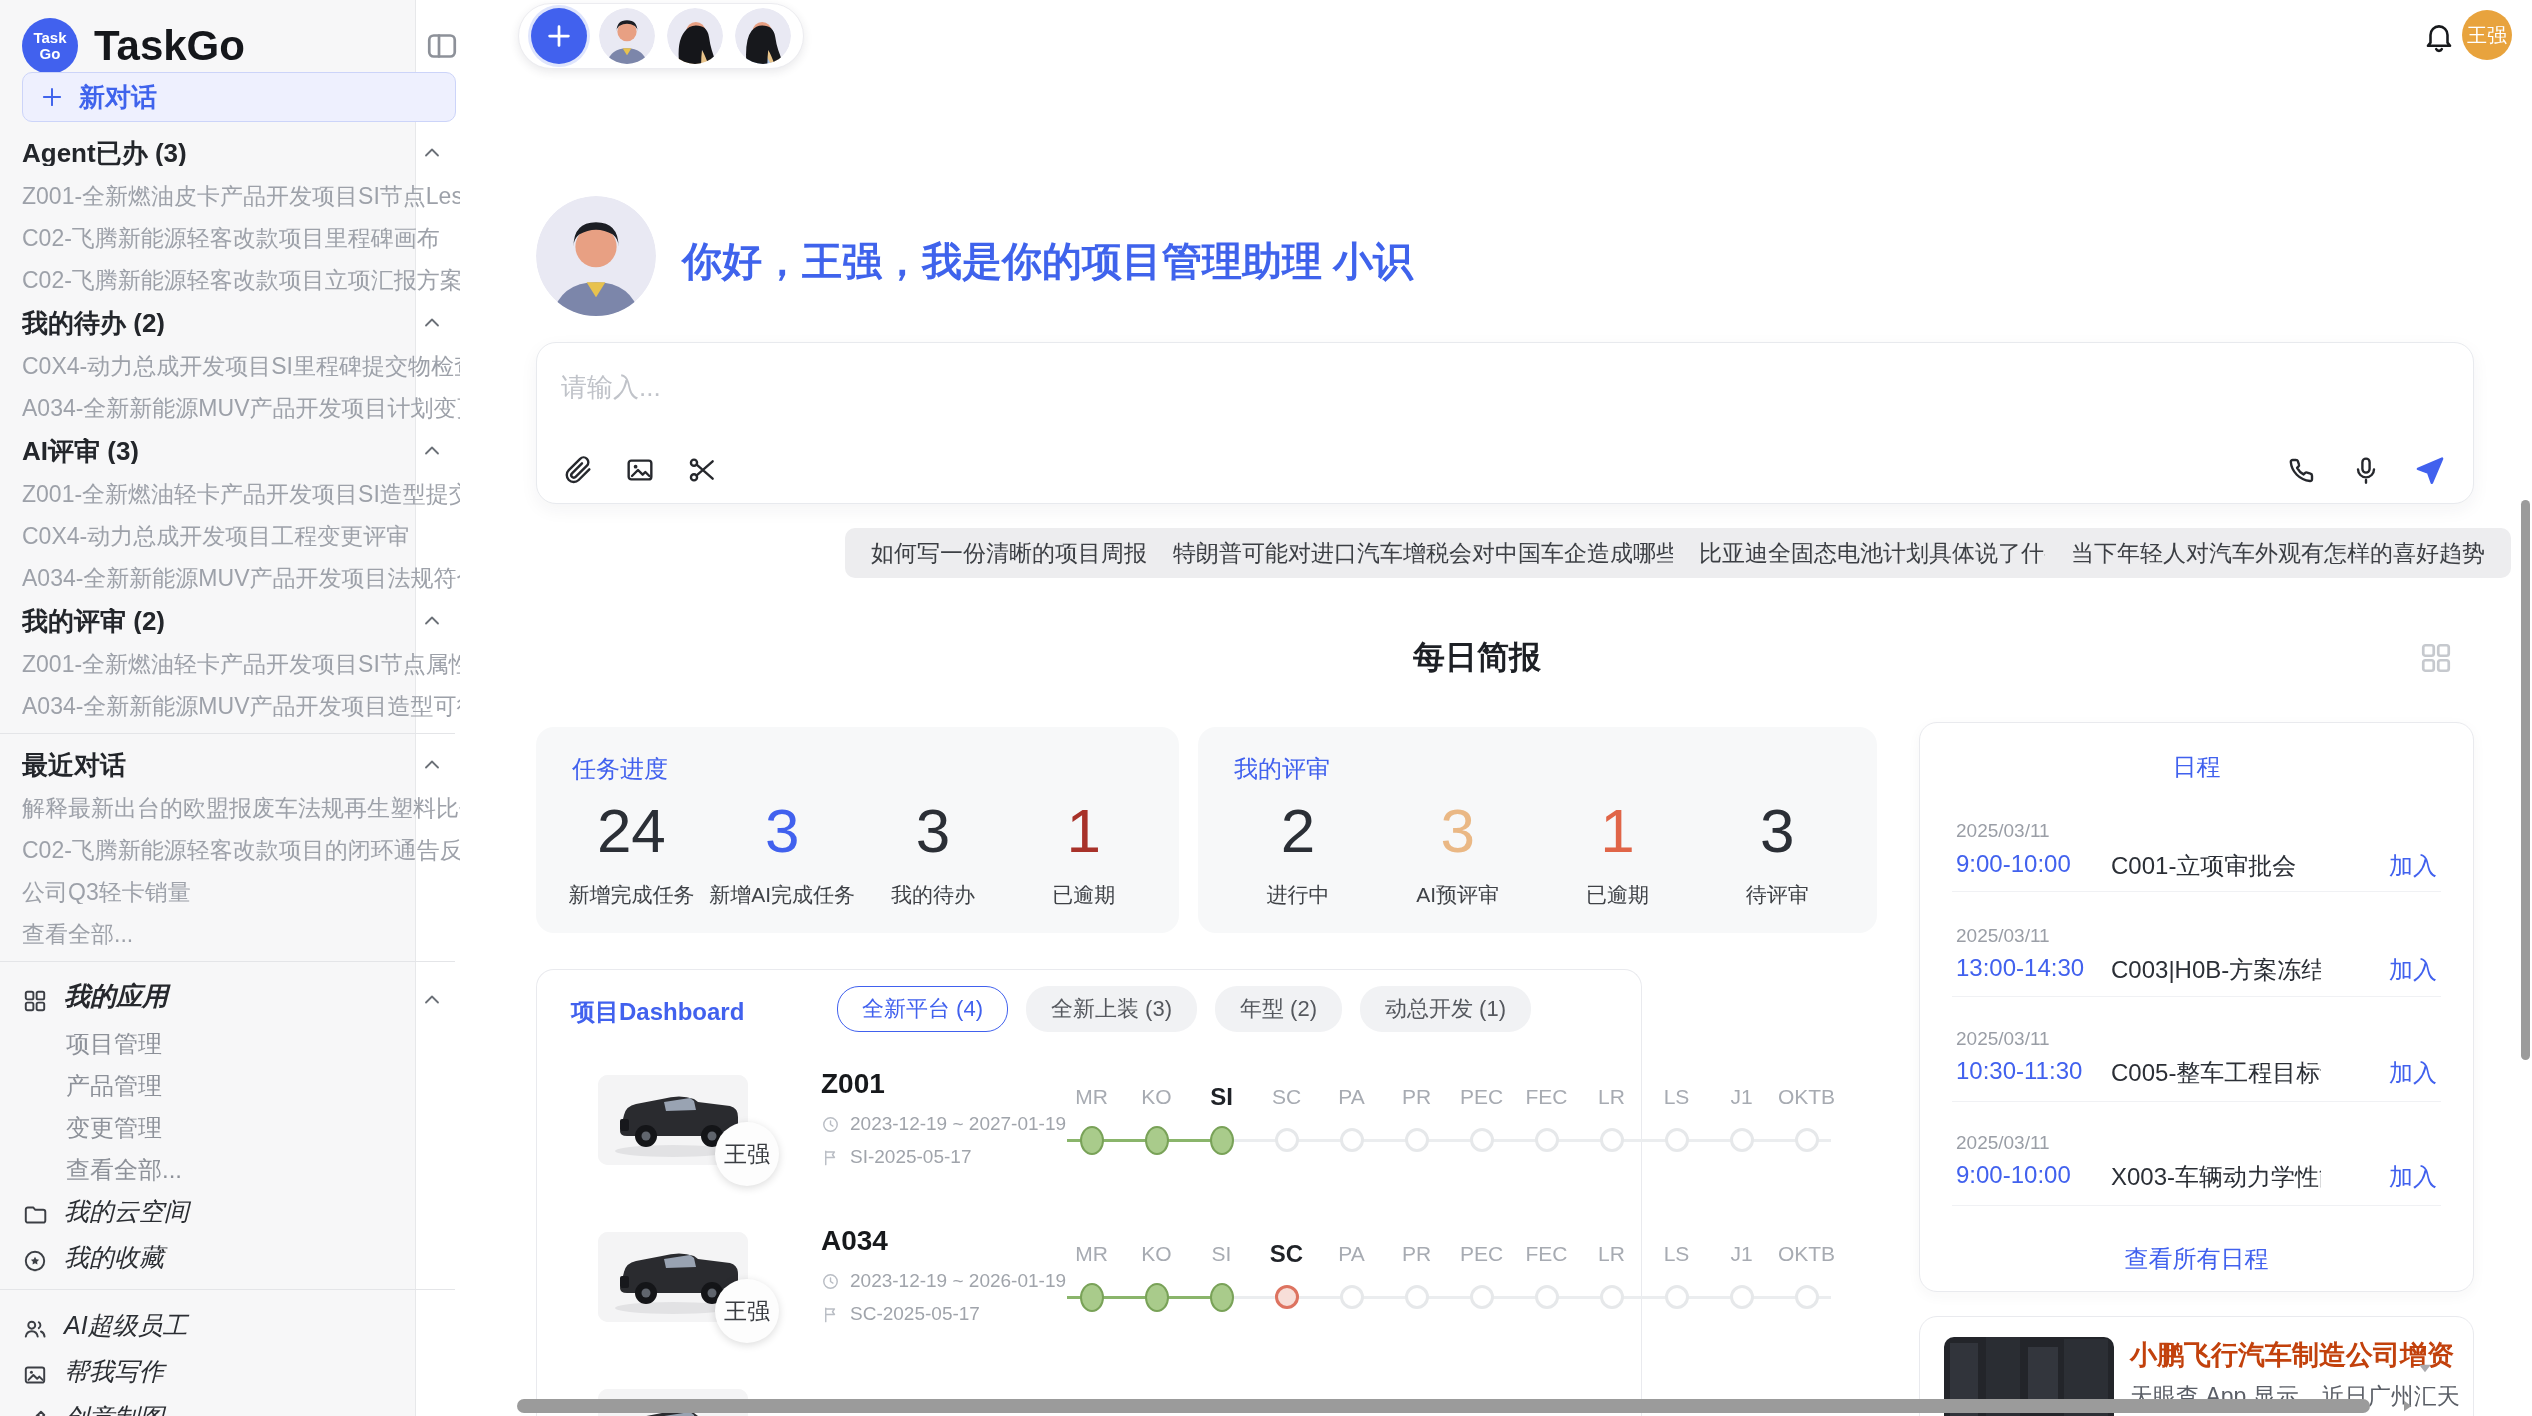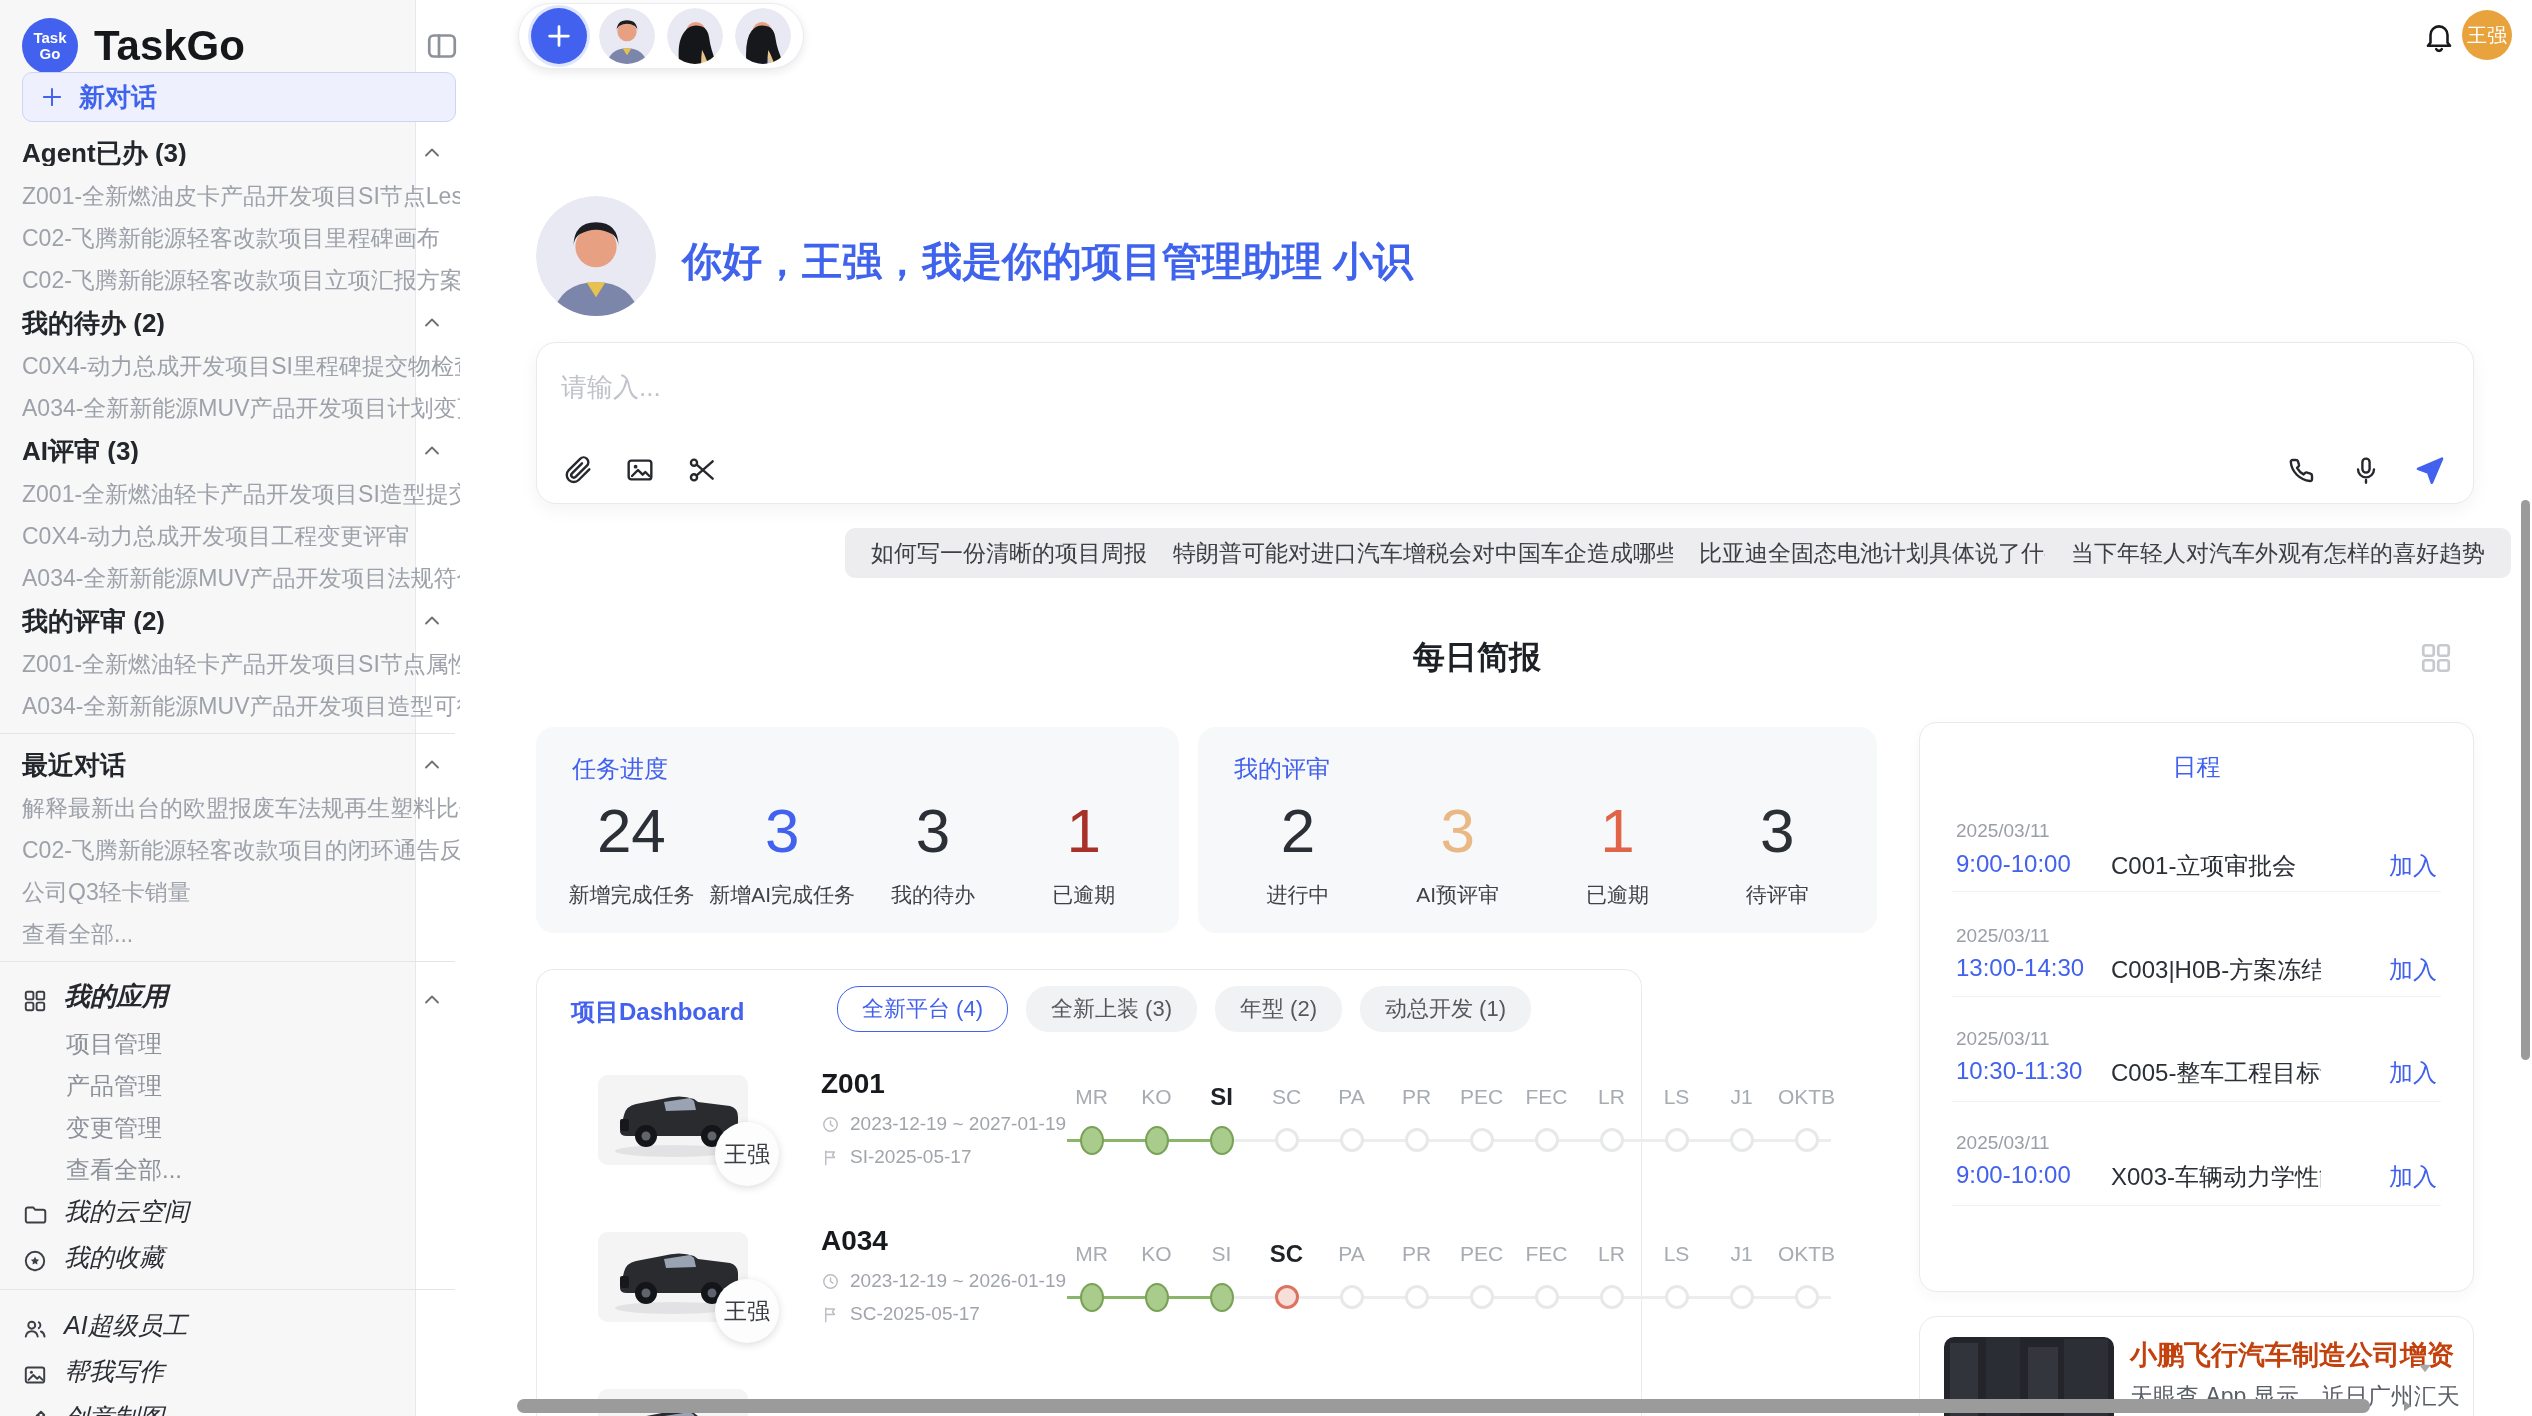--- a/index.html
+++ b/index.html
@@ -704,20 +704,21 @@
     <div class="ev-name" style="top:334px">C005-整车工程目标评审</div>
     <div class="ev-join" style="top:334px">加入</div>
     <div class="ev-div" style="top:378px"></div>
 
     <div class="ev-date" style="top:409px">2025/03/11</div>
     <div class="ev-time" style="top:438px">9:00-10:00</div>
     <div class="ev-name" style="top:438px">X003-车辆动力学性能验...</div>
     <div class="ev-join" style="top:438px">加入</div>
     <div class="ev-div" style="top:482px"></div>
 
+    <div class="sched-footer">查看所有日程</div>
   </div>
 
   <div class="news">
     <div class="news-img">
         <svg viewBox="0 0 170 122" width="170" height="122">
           <use href="#citycar"></use>
         </svg>
       </div>
     <div class="news-title">小鹏飞行汽车制造公司增资</div>
     <div class="news-text">天眼查 App 显示，近日广州汇天飞行汽...</div>

